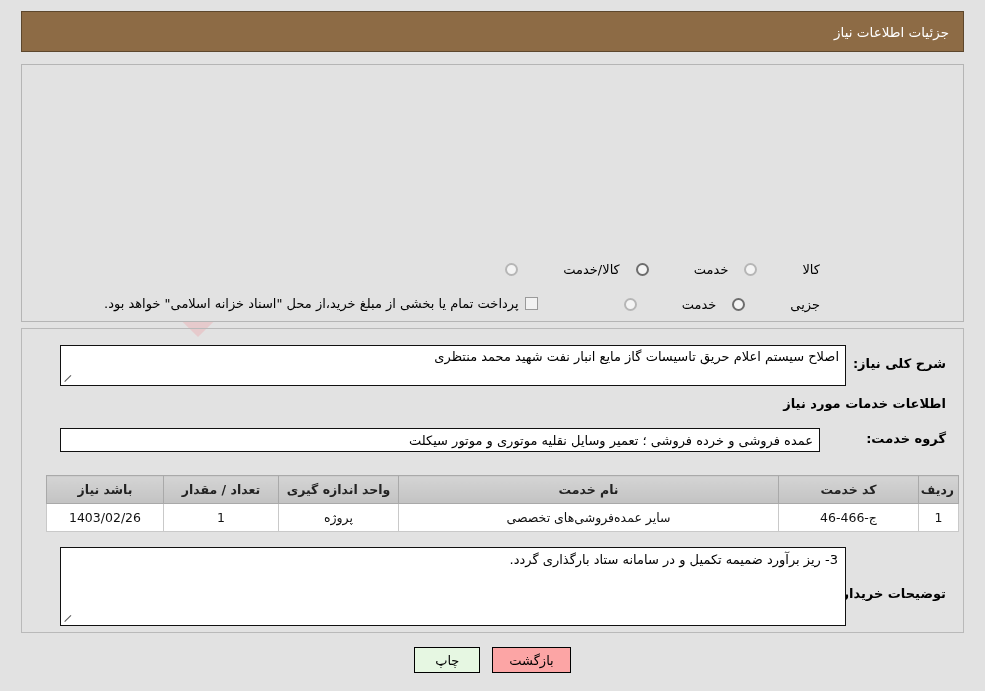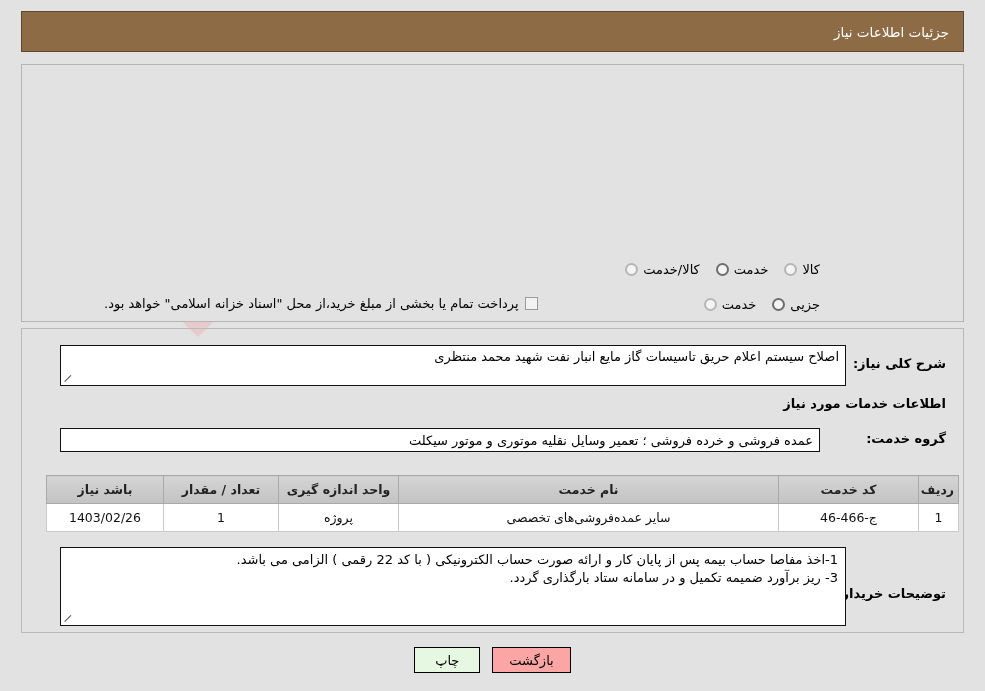--- a/index.html
+++ b/index.html
@@ -166,21 +166,21 @@
     box-sizing: border-box;
     border: 2px solid #b6b6b6;
     background: #f4f4f4;
     display: inline-block;
     flex: none;
   }
   .radio.sel {
     border: 2px solid #6d6d6d;
     background: #f4f4f4;
   }
-  .radio-label { font-size: 13px; white-space: nowrap; }
+  .radio-label { font-size: 13px; white-space: nowrap; margin-left: 40px; }
 
   #rg-cat { top: 262px; left: 0; width: 100%; }
   #rg-cat .items {
     position: absolute;
     right: 165px;
     top: 0;
     display: flex;
     align-items: center;
     gap: 16px;
     flex-direction: row;
@@ -430,21 +430,20 @@
         <td>پروژه</td>
         <td>1</td>
         <td>1403/02/26</td>
       </tr>
     </tbody>
 </table>
 
 <div id="lbl-notes">توضیحات خریدار:</div>
 <div id="fld-notes">
   <div id="notes-lines">
-      <div>1-اخذ مفاصا حساب بیمه پس از پایان کار و ارائه صورت حساب الکترونیکی ( با کد 22 رقمی ) الزامی می باشد.</div>
       <div>3- ریز برآورد ضمیمه تکمیل و در سامانه ستاد بارگذاری گردد.</div>
     </div>
   <span class="resizer"></span>
 </div>
 
 <div id="btn-bar">
   <button class="btn back">بازگشت</button>
   <button class="btn print">چاپ</button>
 </div>
 

